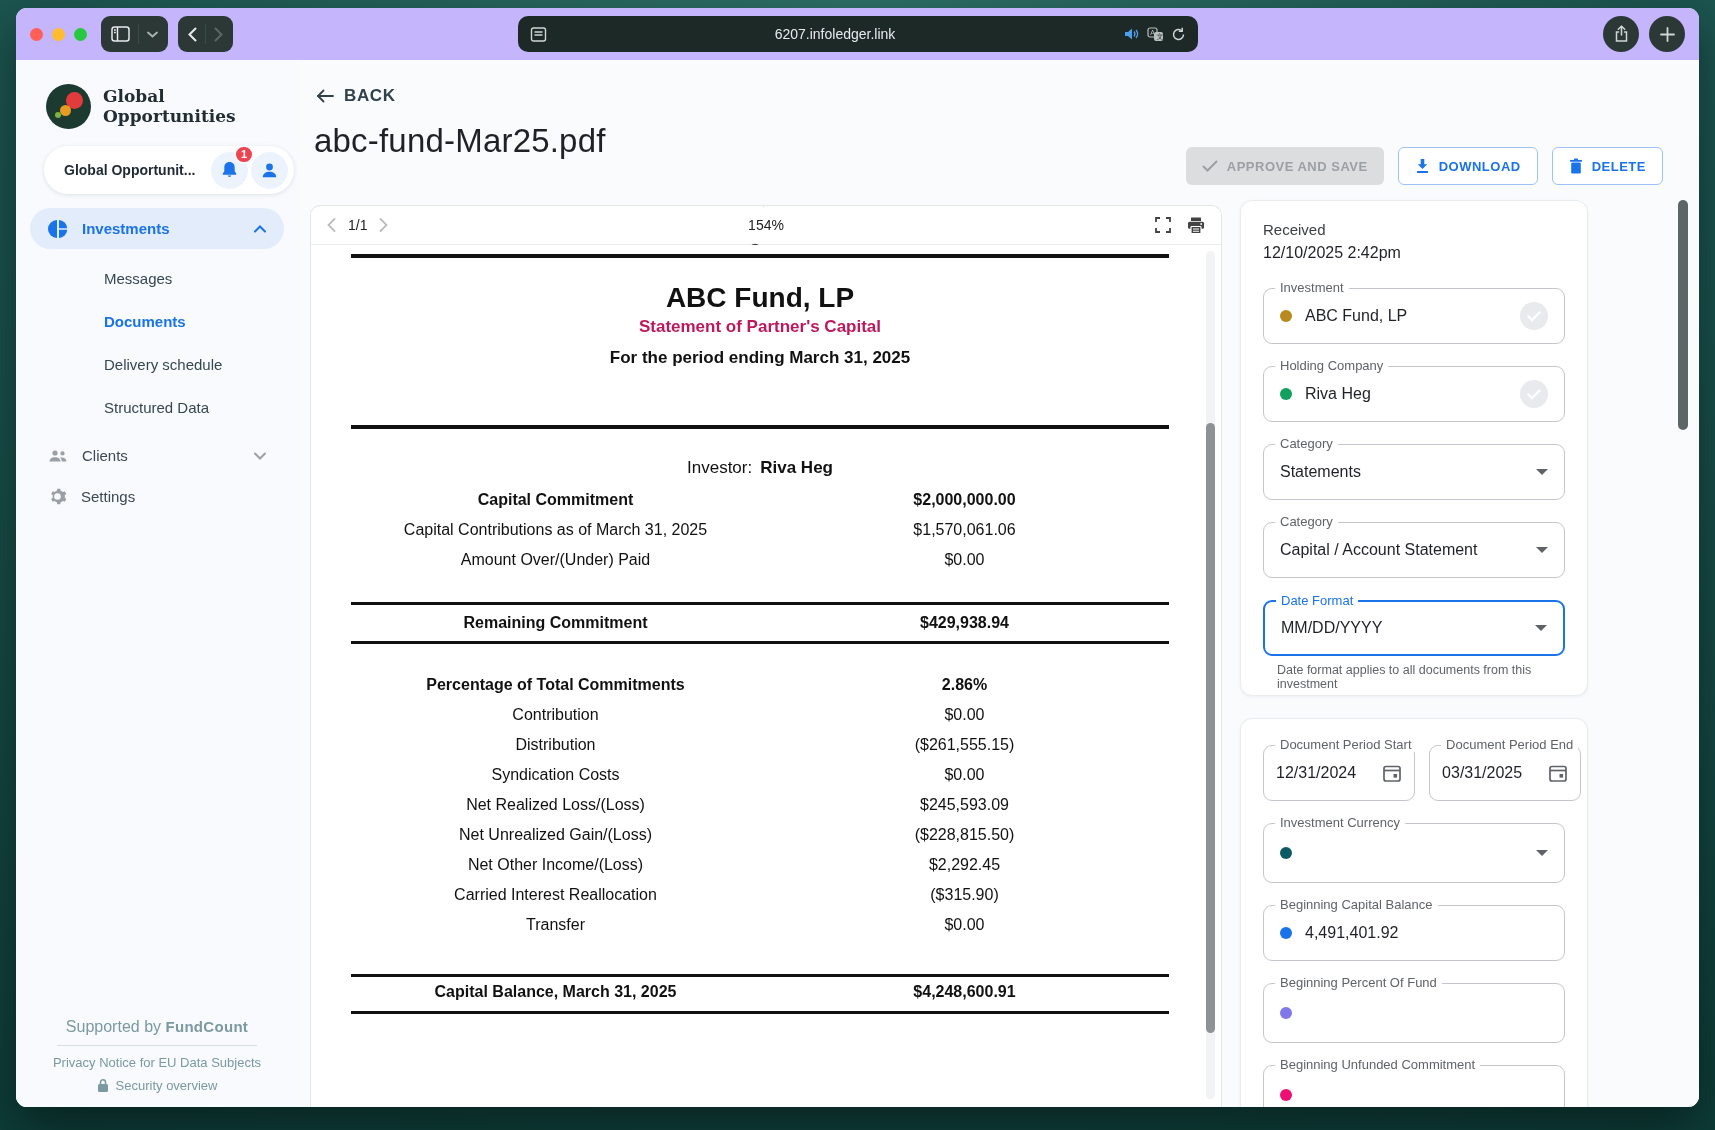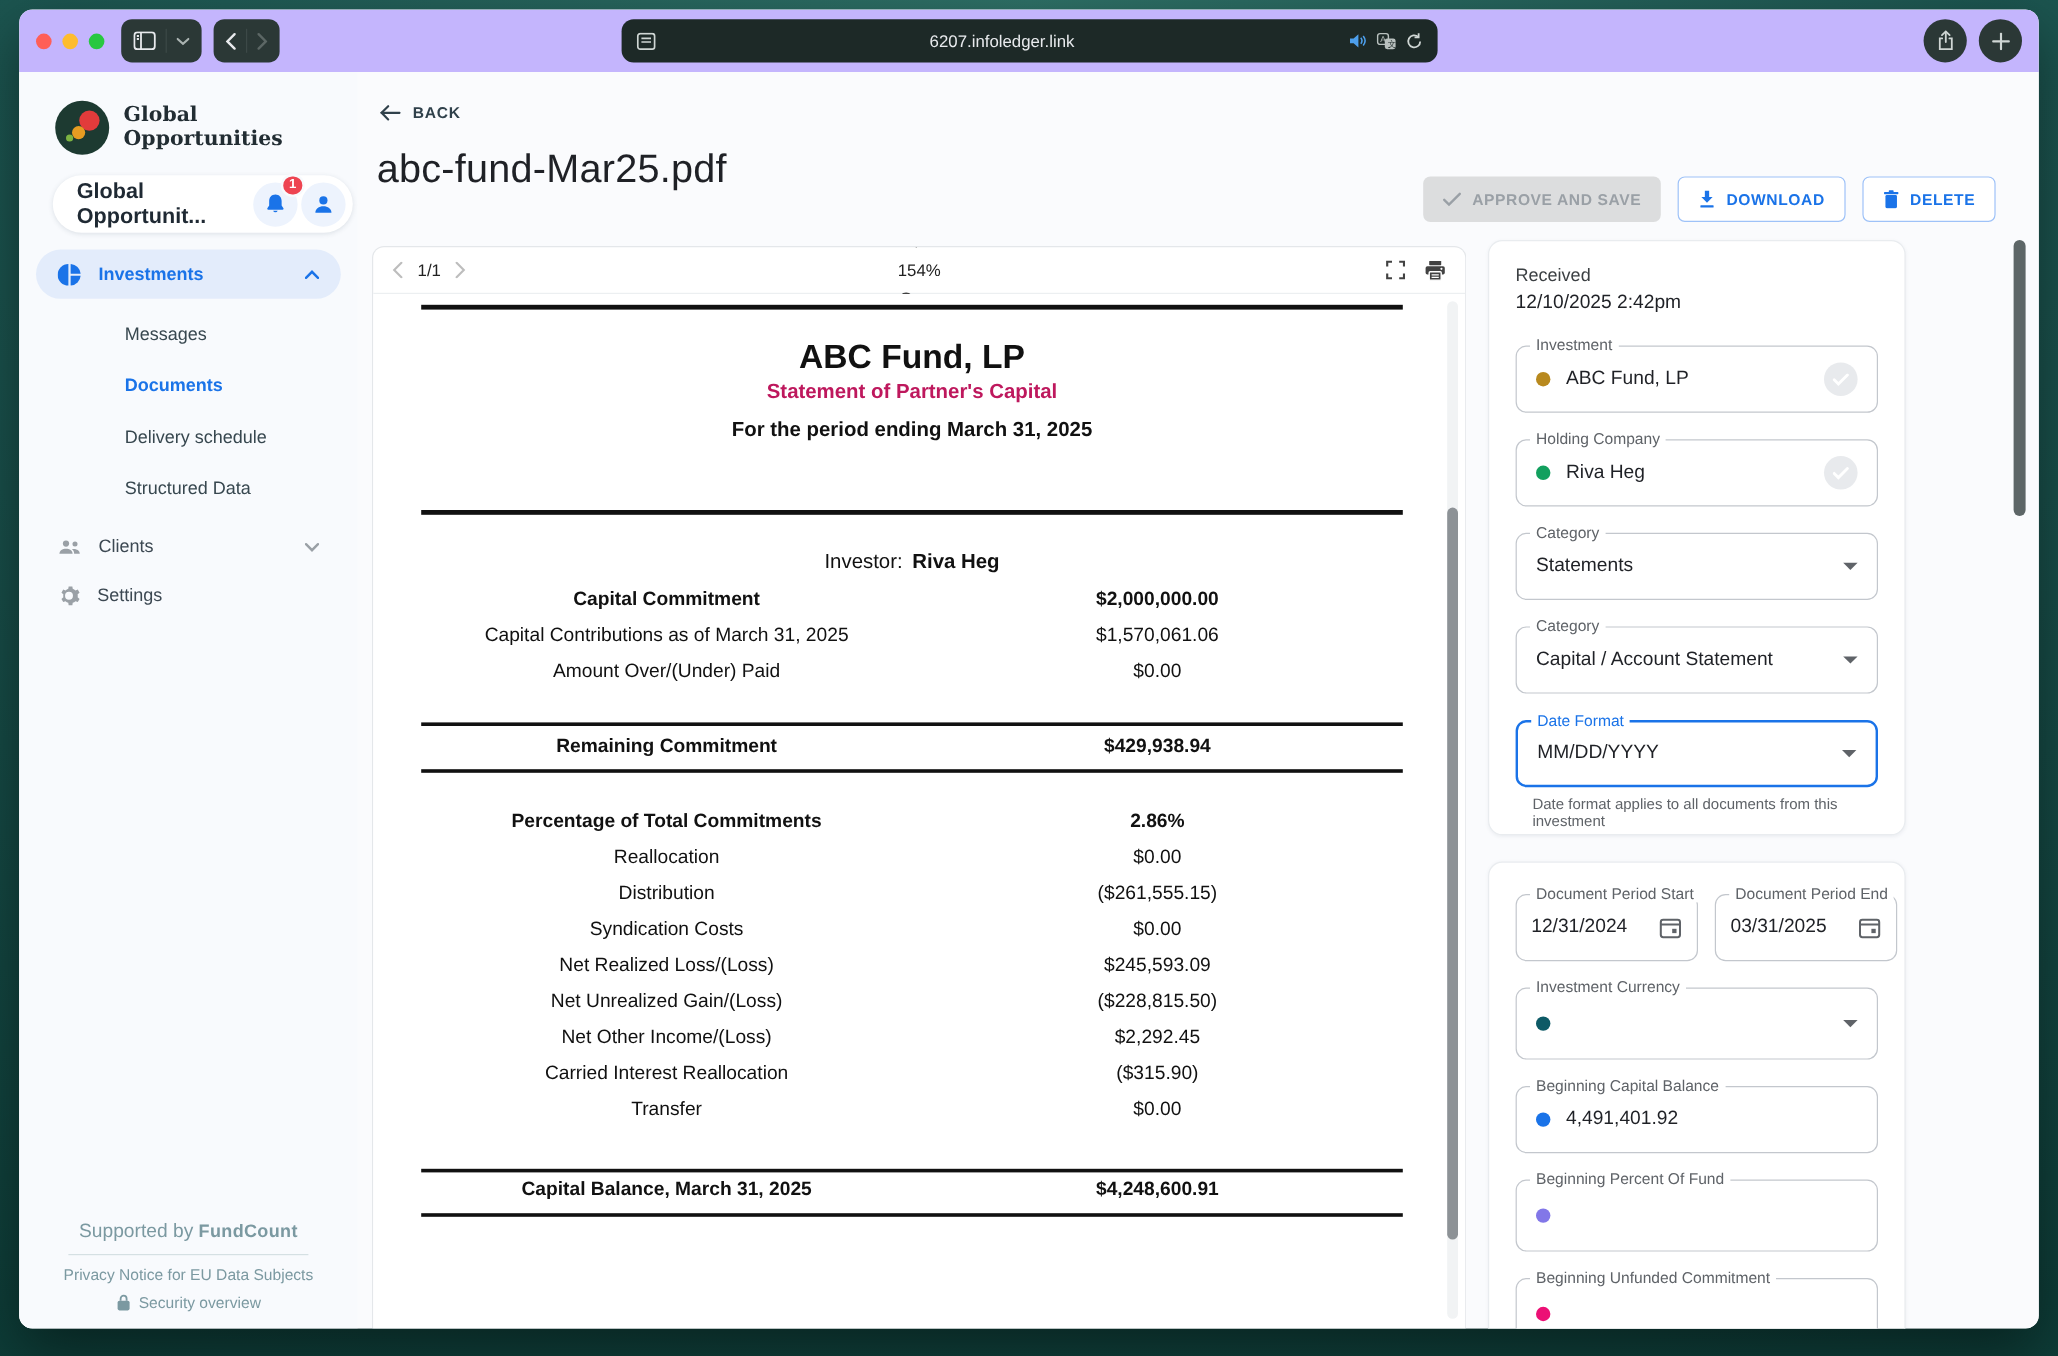--- a/index.html
+++ b/index.html
@@ -46,21 +46,21 @@
   .brand { display:flex; align-items:center; gap:12px; padding:24px 0 0 30px; }
   .brand-mark { width:45px; height:45px; border-radius:50%; background:#1d3a31; position:relative; flex-shrink:0; }
   .brand-mark .b1 { position:absolute; width:17px; height:17px; border-radius:50%; background:#e23b3b; right:8px; top:8px; }
   .brand-mark .b2 { position:absolute; width:11px; height:11px; border-radius:50%; background:#e69c22; right:20px; top:21px; }
   .brand-mark .b3 { position:absolute; width:6px; height:6px; border-radius:50%; background:#7cb342; left:9px; bottom:11px; }
   .brand-text { font-family:"DejaVu Serif","Liberation Serif",serif; font-weight:bold; font-size:17px; line-height:1.12; color:#222d33; }
   .account-pill {
     margin:17px auto 0 28px; width:250px; height:48px; background:#fff; border-radius:26px;
     box-shadow:0 1px 4px rgba(60,80,100,.15); display:flex; align-items:center; padding:0 6px 0 20px;
   }
-  .account-name { font-size:18px; font-weight:bold; color:#1f2933; flex:1; }
+  .account-name { font-size:14px; font-weight:bold; color:#1f2933; flex:1; }
   .icon-bubble { width:37px; height:37px; border-radius:50%; background:#edf3fd; display:flex; align-items:center; justify-content:center; position:relative; margin-left:3px; }
   .badge {
     position:absolute; top:-7px; right:-6px; min-width:19px; height:19px; border-radius:10px;
     background:#ee4451; color:#fff; font-size:11px; font-weight:bold; display:flex; align-items:center; justify-content:center; padding:0 5px;
     border:2px solid #f8fafd;
   }
   .nav { margin-top:14px; }
   .nav-main {
     margin:0 14px; height:41px; border-radius:21px; display:flex; align-items:center;
     padding:0 18px; gap:14px; font-size:15px; color:#3c4852;
@@ -70,21 +70,21 @@
   .nav-sub { padding:13px 0 13px 88px; font-size:15px; color:#37474f; cursor:default; }
   .nav-sub.active { color:#1a73e8; font-weight:bold; }
   .side-footer { position:absolute; bottom:14px; left:0; width:100%; text-align:center; color:#7b99a1; }
   .supported { font-size:16px; }
   .fundcount { font-size:15px; font-weight:bold; letter-spacing:.3px; }
   .side-divider { width:200px; height:1px; background:#d5e0e3; margin:9px auto; }
   .side-link { font-size:13px; margin-top:2px; }
   .side-link.lock { display:flex; align-items:center; justify-content:center; gap:7px; margin-top:8px; }
   
   .main { flex:1; position:relative; }
-  .back-row { position:absolute; left:18px; top:26px; display:flex; align-items:center; gap:10px; font-size:13px; font-weight:bold; letter-spacing:.6px; color:#30414b;justify-content:center; }
+  .back-row { position:absolute; left:18px; top:26px; display:flex; align-items:center; gap:10px; font-size:17px; font-weight:bold; letter-spacing:.6px; color:#30414b;justify-content:center; }
   .doc-title { position:absolute; left:16px; top:62px; font-size:33px; font-weight:500; color:#1f2126; letter-spacing:.2px; }
   .header-buttons { position:absolute; top:87px; right:36px; display:flex; gap:14px; }
   .btn { height:38px; border-radius:6px; display:flex; align-items:center; gap:9px; padding:0 16px; font-size:13px; font-weight:bold; letter-spacing:.5px; }
   .btn-disabled { background:#dcddde; color:#9aa0a6; }
   .btn-outline { background:#fff; border:1.5px solid #9ec2f8; color:#1a73e8; }
   
   .viewer {
     position:absolute; left:12px; top:145px; width:912px; bottom:0;
     background:#fff; border:1px solid #e4e7ea; border-bottom:none; border-radius:10px 10px 0 0; overflow:hidden;
   }
@@ -455,21 +455,21 @@
           <div class="prow bold" style="height:36px">
             <div>Remaining Commitment</div>
               <div>$429,938.94</div>
           </div>
           <div class="rule rule-3"></div>
           <div class="prow bold m26">
             <div>Percentage of Total Commitments</div>
               <div>2.86%</div>
           </div>
           <div class="prow">
-            <div>Reallocation</div>
+            <div>Contribution</div>
               <div>$0.00</div>
           </div>
           <div class="prow">
             <div>Distribution</div>
               <div>($261,555.15)</div>
           </div>
           <div class="prow">
             <div>Syndication Costs</div>
               <div>$0.00</div>
           </div>

